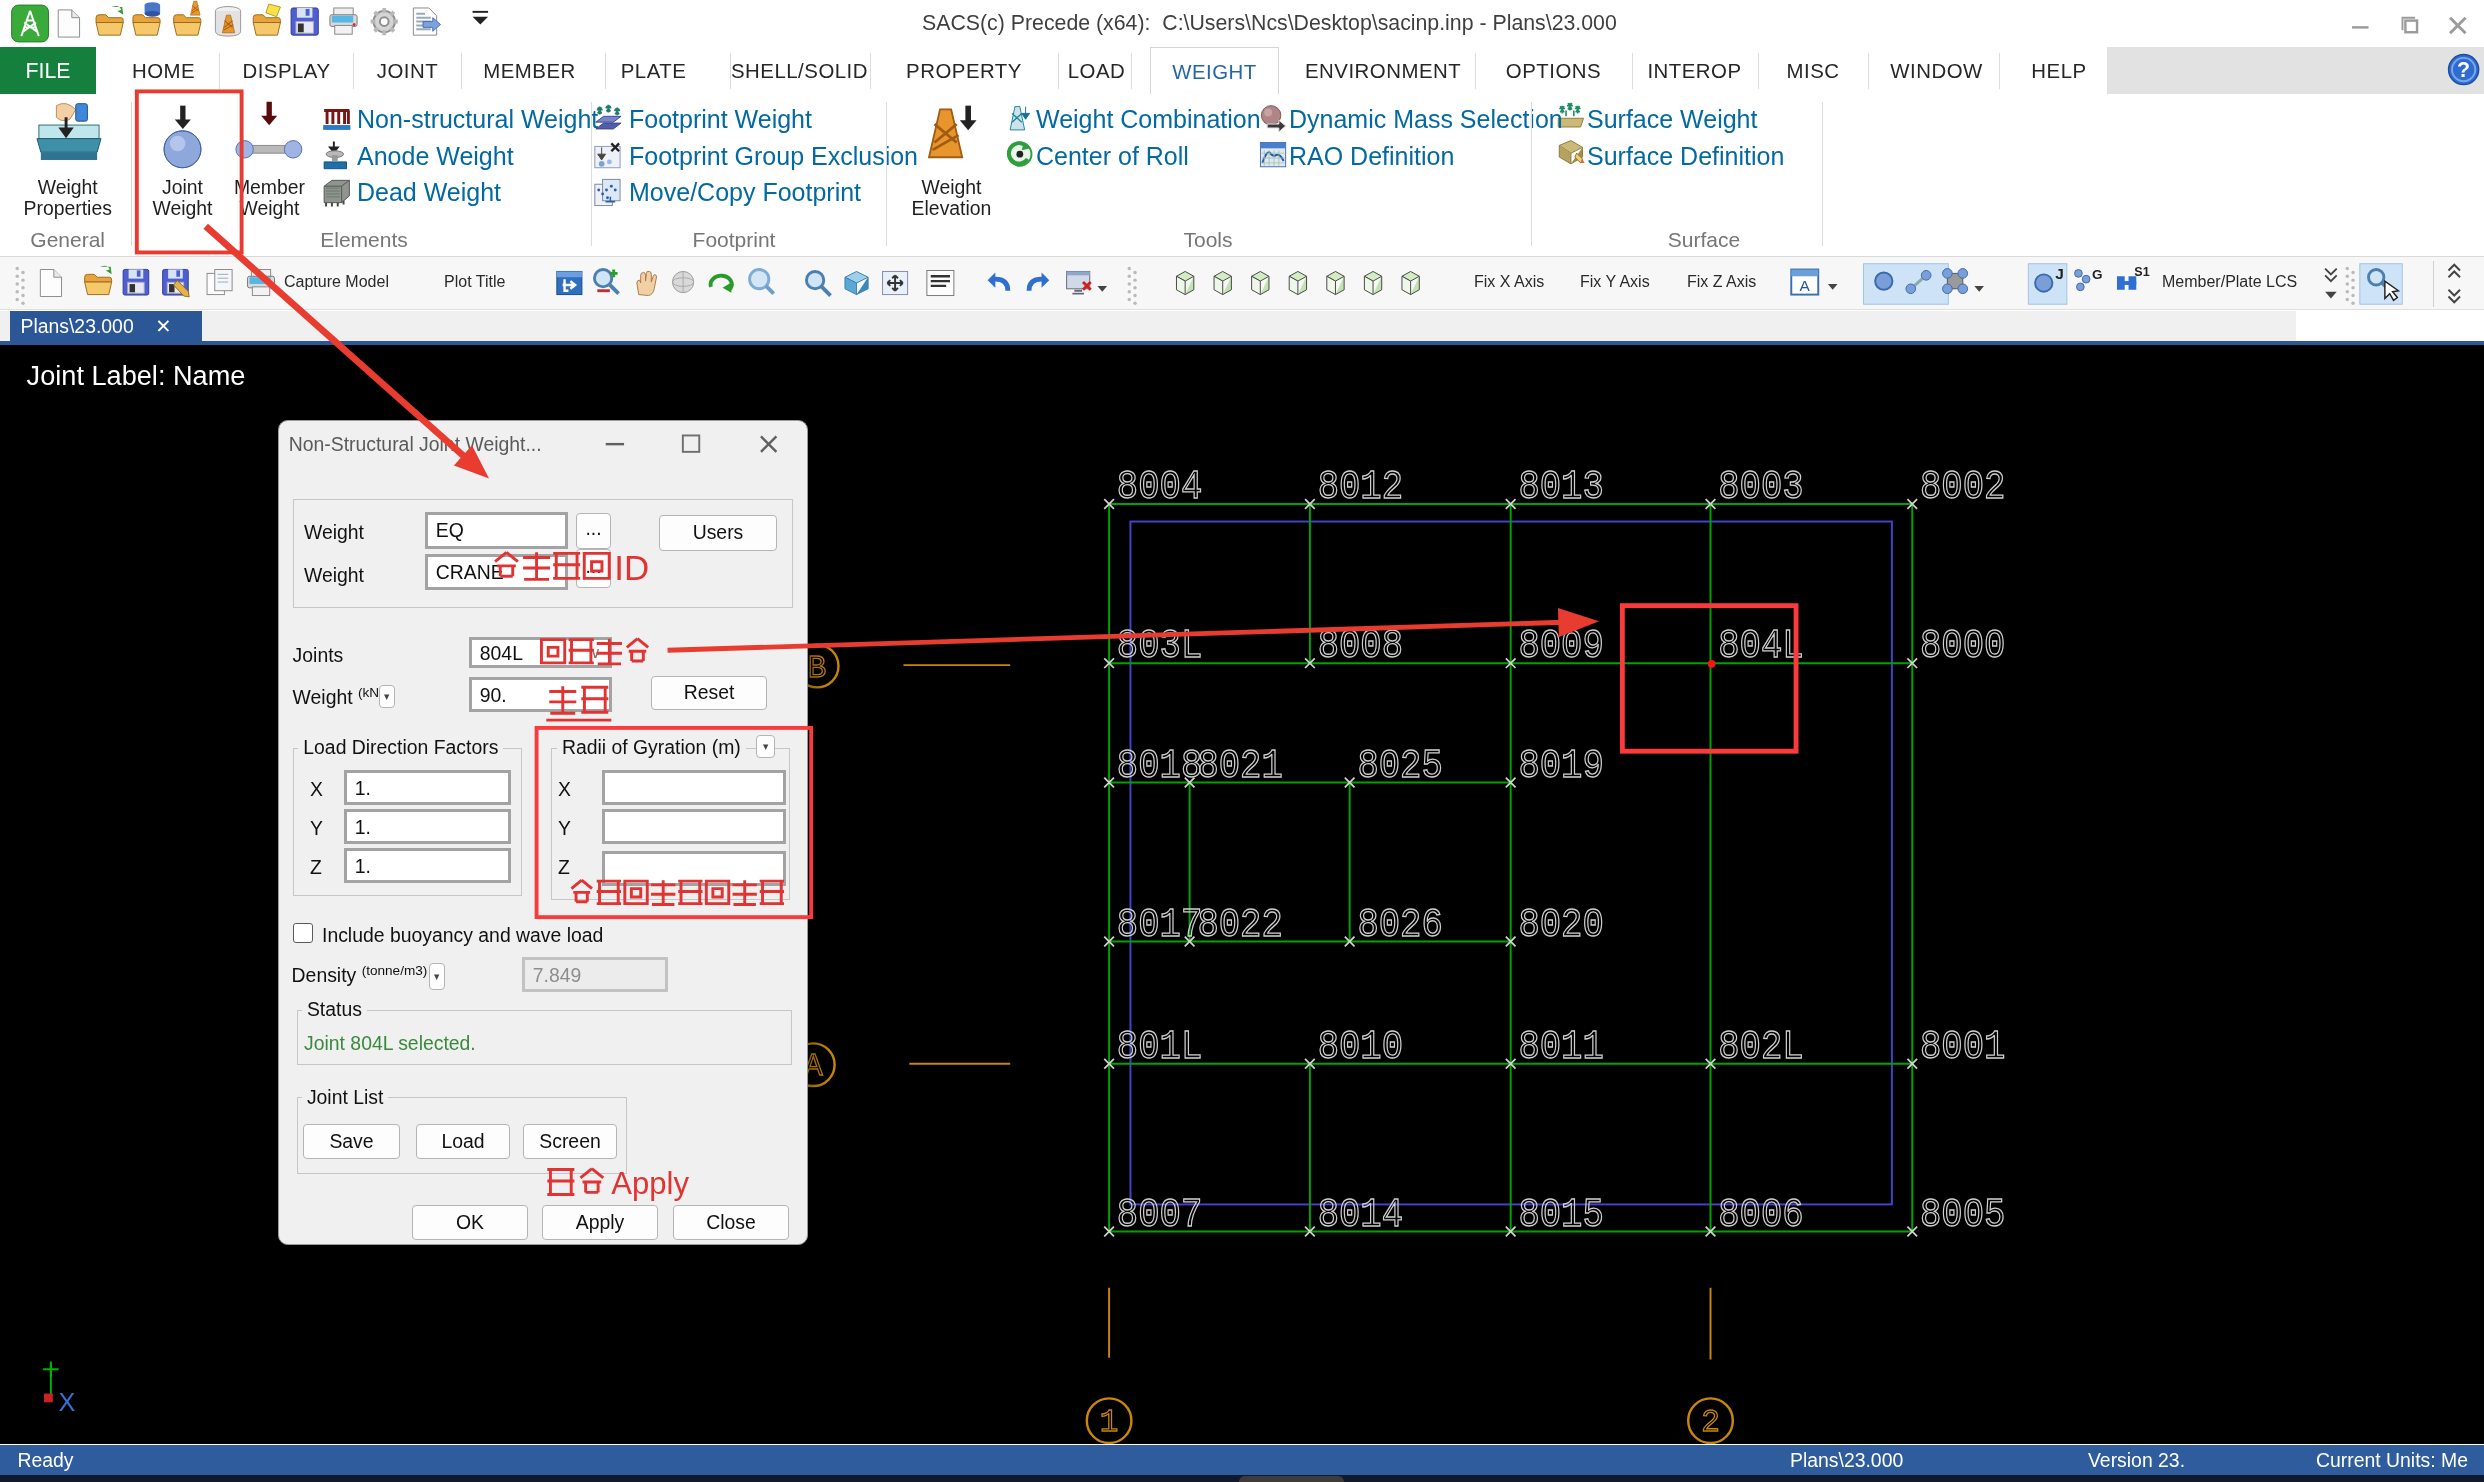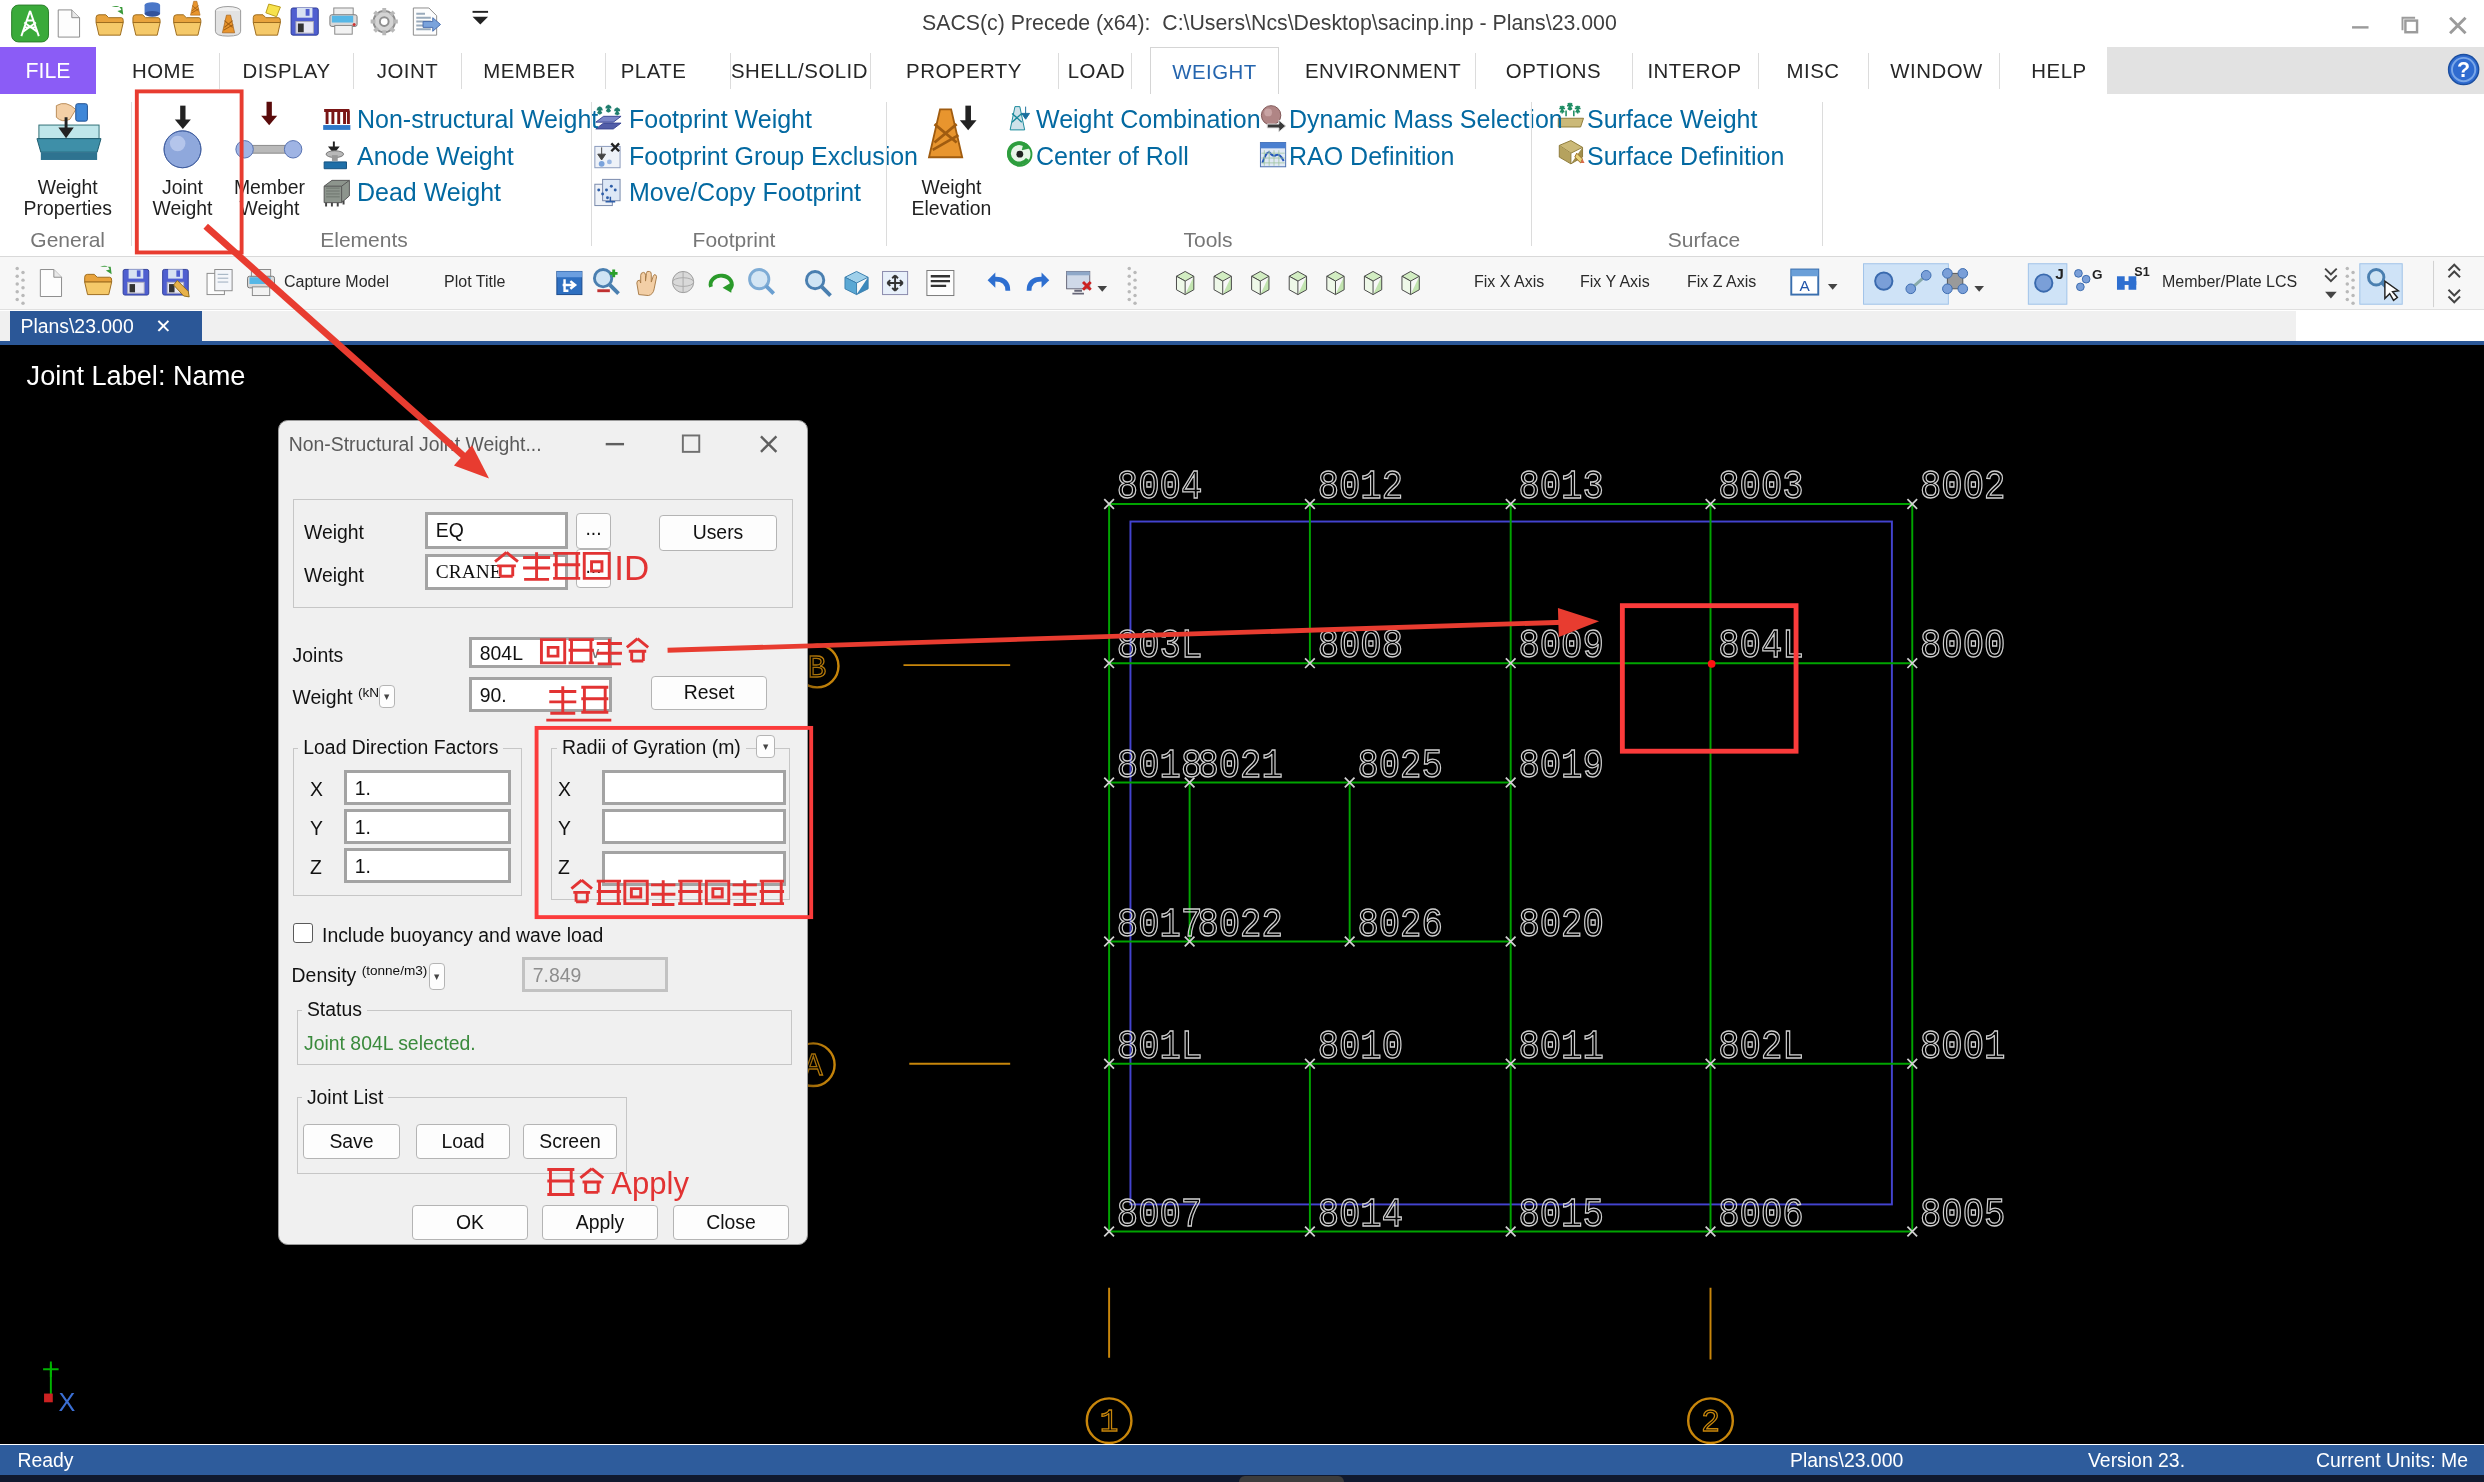--- a/index.html
+++ b/index.html
@@ -8,21 +8,21 @@
   #page { position:relative; width:2484px; height:1483px; }
 
   
   #titlebar { position:absolute; left:0; top:0; width:2484px; height:47px; background:#ffffff; }
   #apptitle { position:absolute; top:10.7px; left:922px; width:640px; font-size:21.3px; color:#3f3f3f; white-space:nowrap; }
 
   
   #menubar { position:absolute; left:0; top:47px; width:2484px; height:48px; background:#ffffff; border-bottom:1px solid #d5d5d5; }
   .mtab { position:absolute; top:0; height:48px; line-height:48px; text-align:center; font-size:20.4px; color:#262626; letter-spacing:0.5px; }
   .msep { position:absolute; top:5.8px; height:36px; width:1px; background:#dcdcdc; }
-  #filetab { position:absolute; left:0; top:0; width:96px; height:48px; background:#8b5cf6; color:#fff; font-size:21.3px; line-height:48px; text-align:center; }
+  #filetab { position:absolute; left:0; top:0; width:96px; height:48px; background:#15803d; color:#fff; font-size:21.3px; line-height:48px; text-align:center; }
   #graystrip { position:absolute; left:2107px; top:0; width:377px; height:48px; background:#e2e2e2; }
   #wtab { position:absolute; left:1150px; top:0; width:129px; height:48px; background:#ffffff; border:1px solid #d5d5d5; border-bottom:none; color:#2565ae; font-size:20.4px; line-height:48px; text-align:center; letter-spacing:0.5px;}
 
   
   #ribbon { position:absolute; left:0; top:94px; width:2484px; height:163px; background:#ffffff; border-bottom:1px solid #d9d9d9; }
   .rsep { position:absolute; top:7.8px; height:144px; width:1px; background:#dcdcdc; }
   .glabel { position:absolute; top:134px; font-size:21px; color:#767676; text-align:center; }
   .bigtxt { position:absolute; font-size:19.4px; color:#1f1f1f; text-align:center; line-height:21.3px; }
   .rowtxt { position:absolute; font-size:25px; color:#0369a1; white-space:nowrap; }
 
@@ -697,21 +697,21 @@
       <path d="M337 24 H356" stroke="#5f5f5f" stroke-width="2.5"></path>
       <rect x="417" y="15" width="17" height="17" fill="none" stroke="#6f6f6f" stroke-width="2"></rect>
       <path d="M498 16 L514 32 M498 32 L514 16" stroke="#5f5f5f" stroke-width="2.5"></path>
     </svg>
     <div class="dgroup" style="left:13.6px;top:78px;width:500px;height:109px;"></div>
     <div class="dlbl" style="left:25px;top:100px;">Weight</div>
     <div class="din" style="left:146px;top:91px;width:143px;height:37px;">EQ</div>
     <div class="dbtn" style="left:297px;top:92px;width:35px;height:36px;line-height:29px;">...</div>
     <div class="dbtn" style="left:380px;top:94px;width:118px;height:36px;line-height:33px;">Users</div>
     <div class="dlbl" style="left:25px;top:143px;">Weight</div>
-    <div class="din" style="left:146px;top:133px;width:143px;height:36px;font-family:Liberation Serif, serif;">CRANE</div>
+    <div class="din" style="left:146px;top:133px;width:143px;height:36px;">CRANE</div>
     <div class="dbtn" style="left:297px;top:128px;width:35px;height:39px;line-height:33px;">...</div>
 
     <div class="dlbl" style="left:13.6px;top:223px;">Joints</div>
     <div class="din" style="left:190px;top:216px;width:143px;height:31px;padding-top:1.9px;">804L<span style="position:absolute;right:7.8px;top:3.9px;color:#777;font-size:15.5px;">∨</span></div>
     <div class="dlbl" style="left:13.6px;top:264px;">Weight <span style="font-size:13.6px;vertical-align:super;">(kN)</span></div>
     <div class="dbtn" style="left:100px;top:264px;width:15.5px;height:23px;font-size:10.7px;line-height:21.3px;color:#444;">▾</div>
     <div class="din" style="left:190px;top:256px;width:143px;height:35px;">90.</div>
     <div class="dbtn" style="left:372px;top:255px;width:116px;height:34px;line-height:31px;">Reset</div>
 
     <div class="dgroup" style="left:13.6px;top:327px;width:229px;height:148px;"></div>

